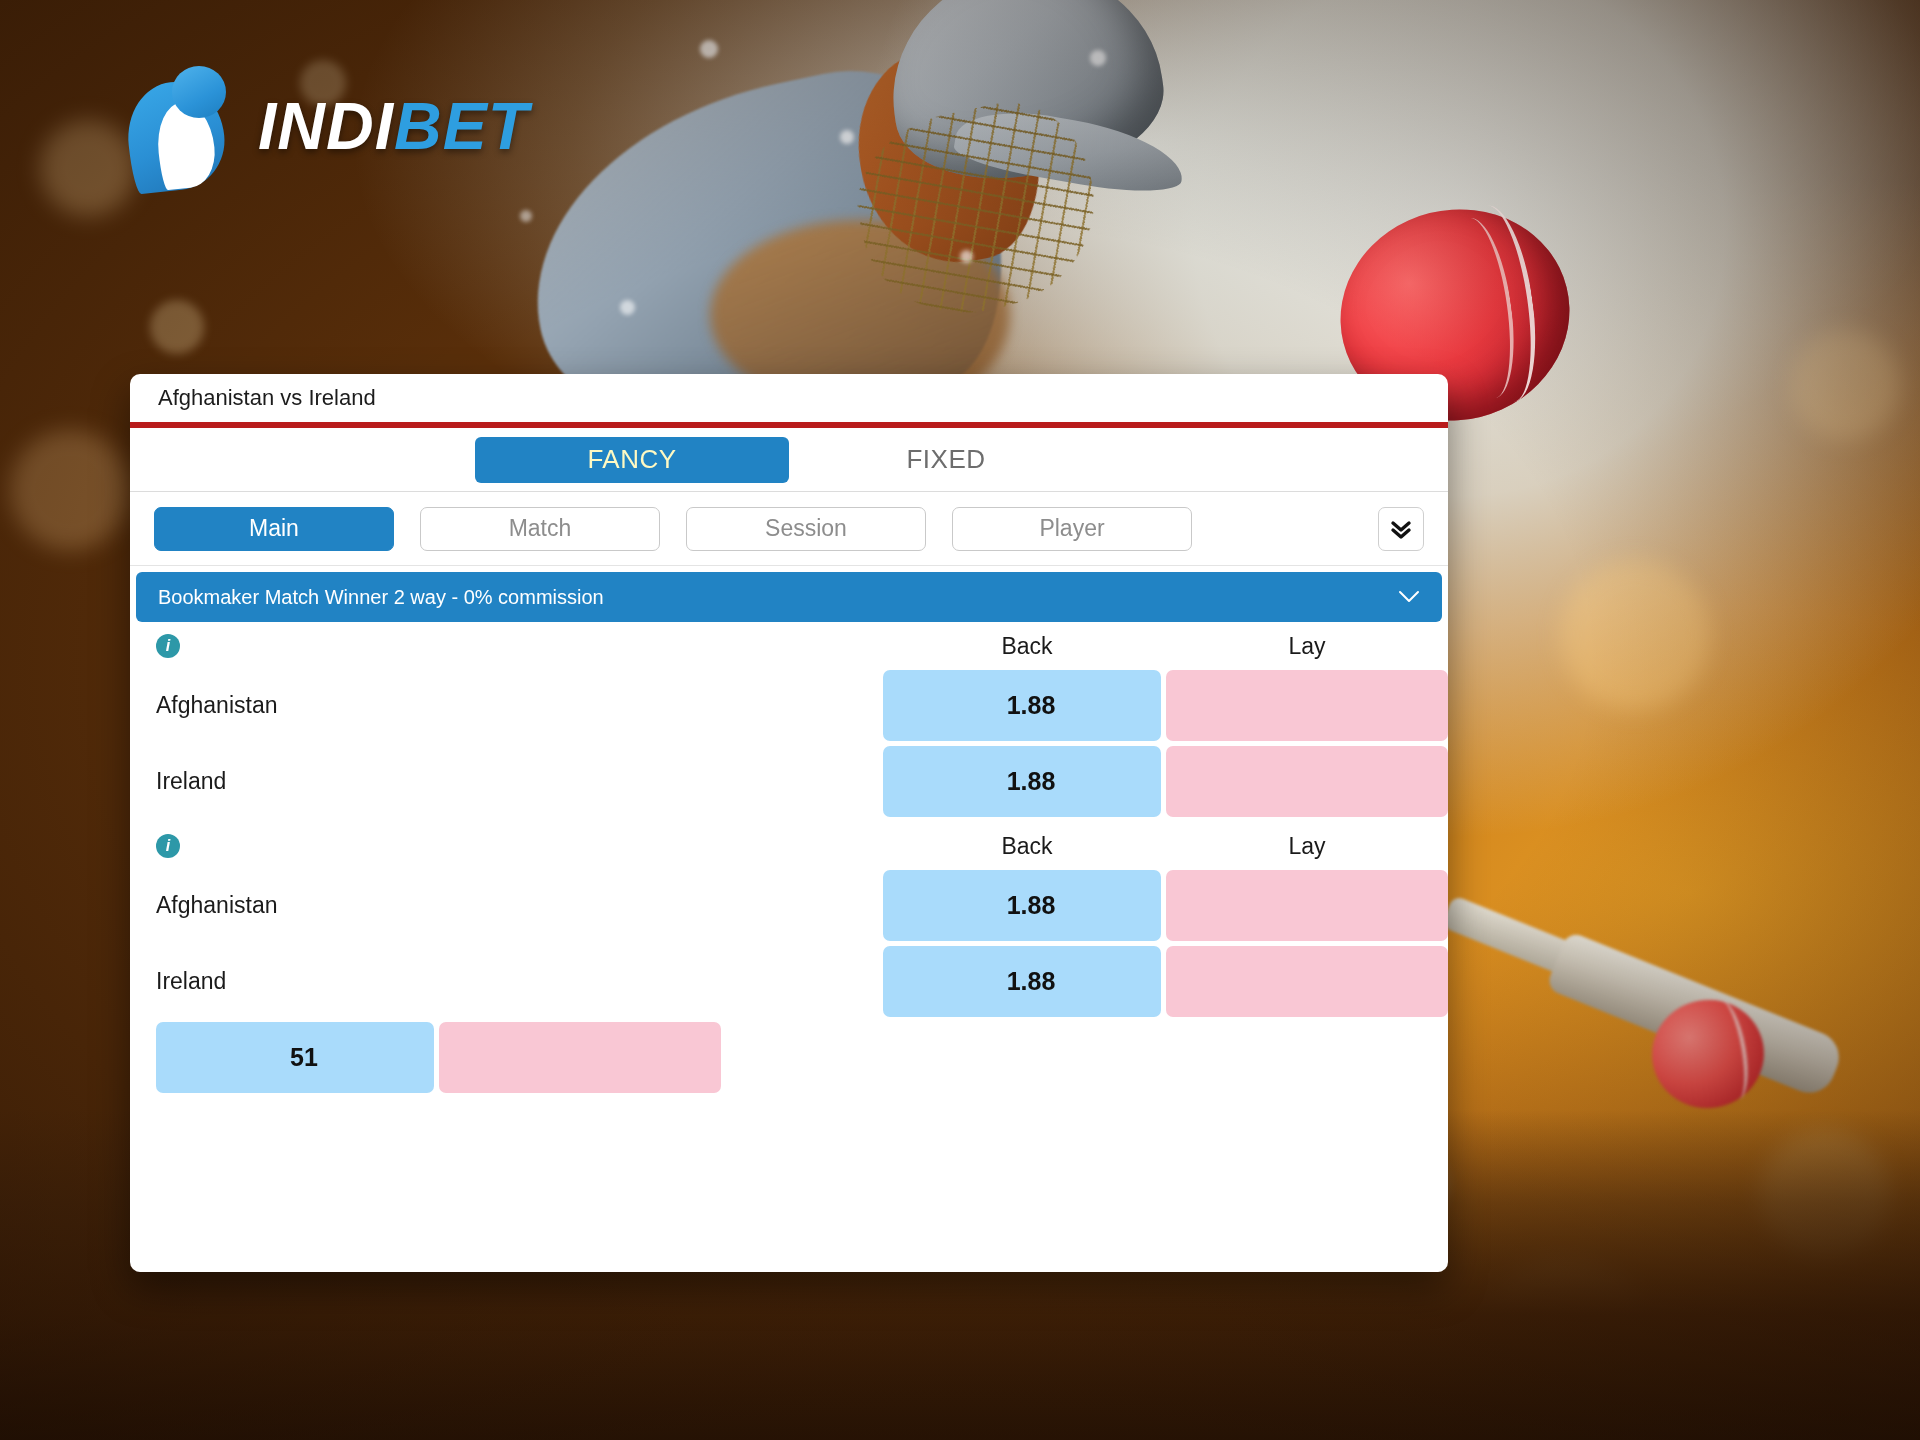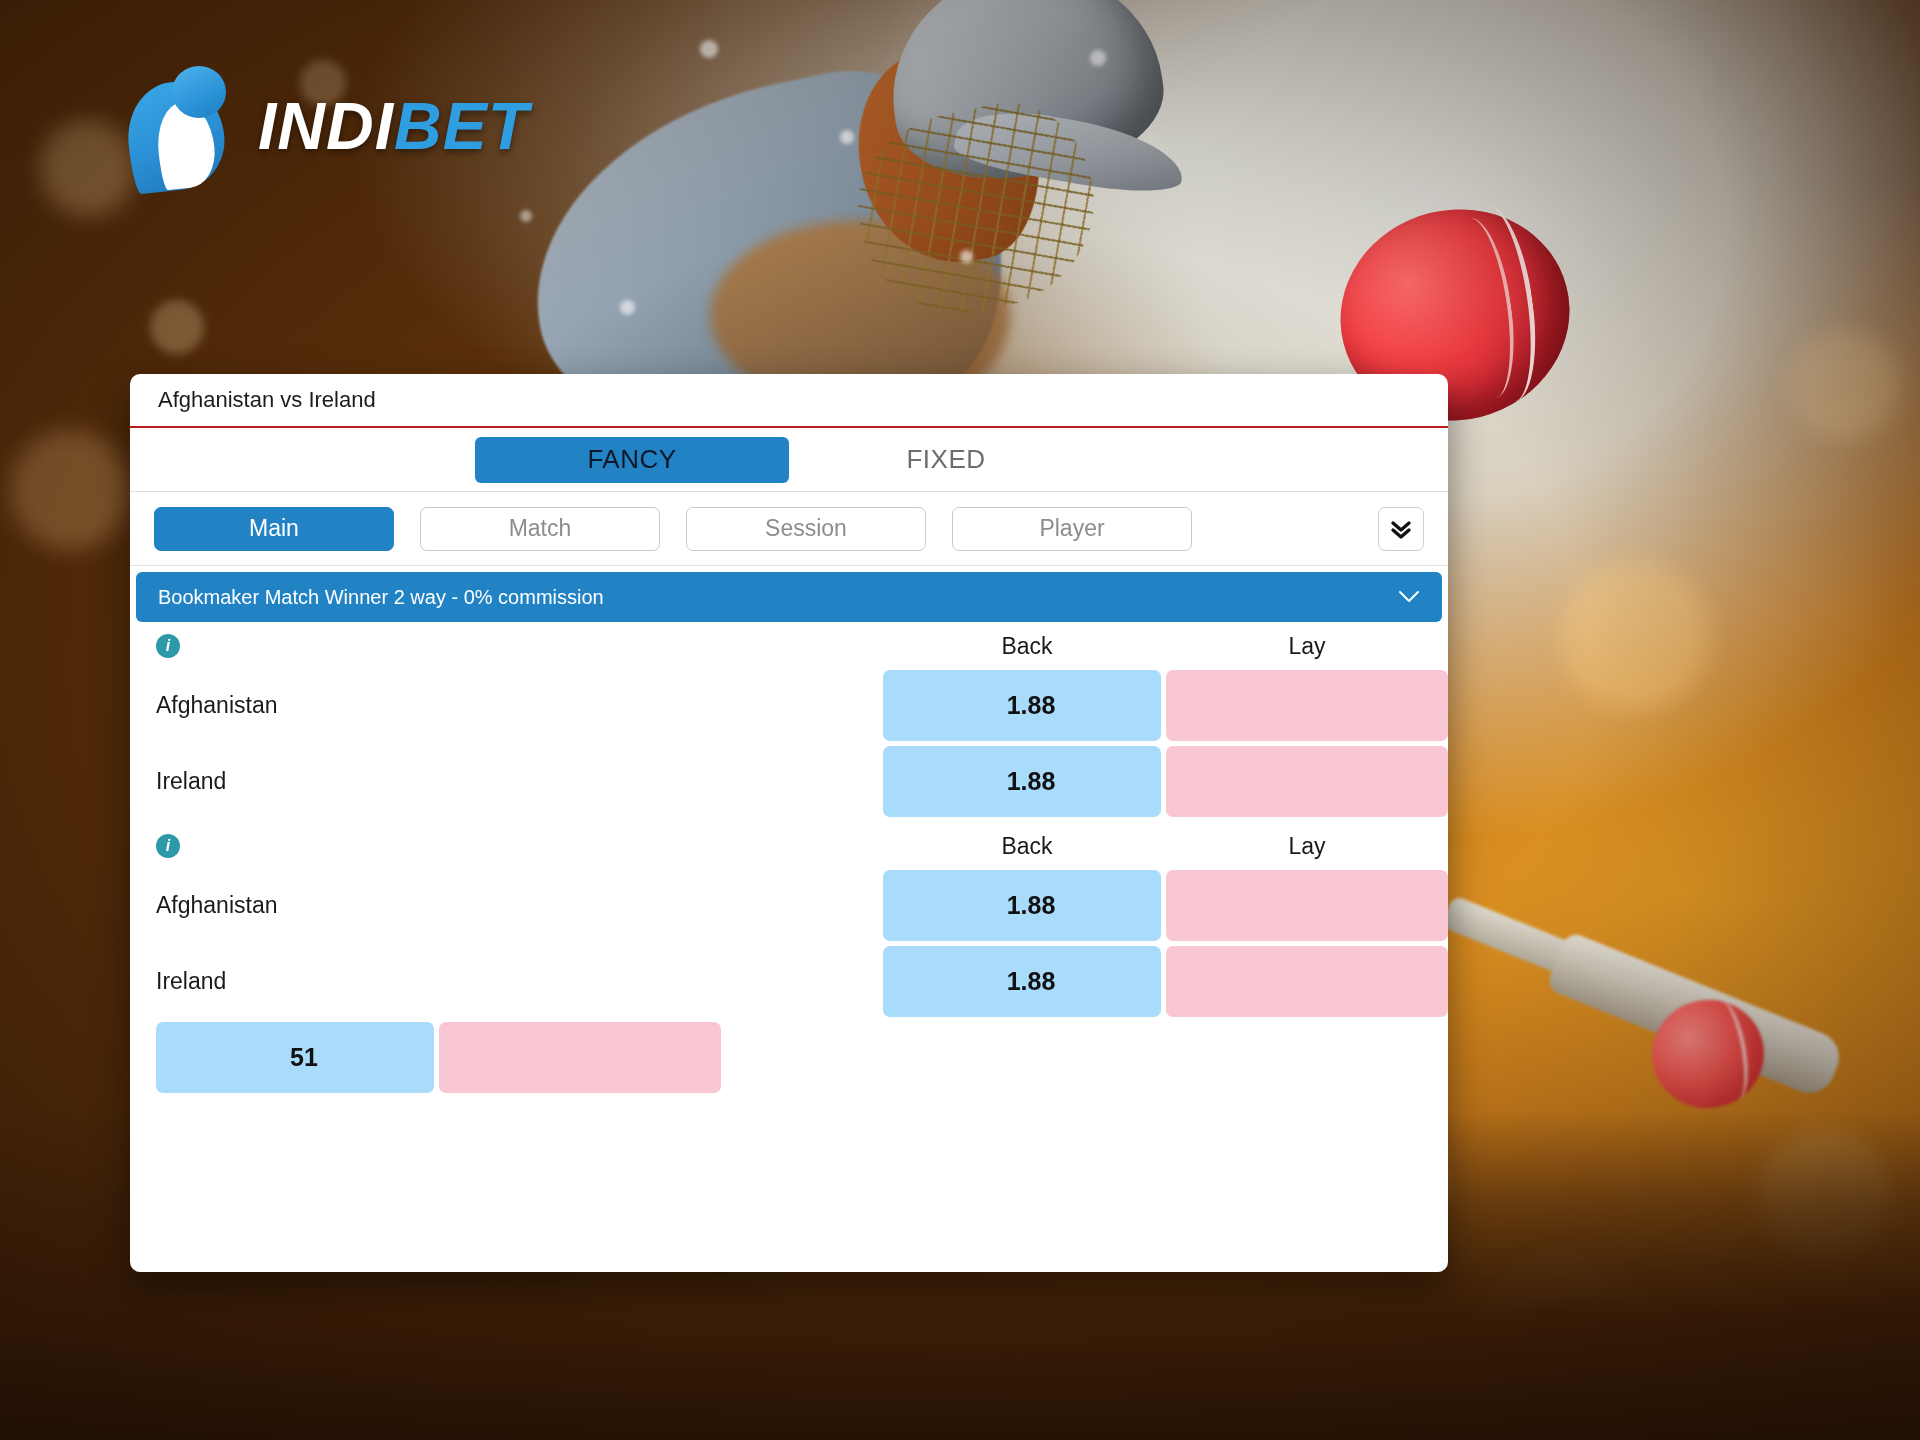--- a/index.html
+++ b/index.html
@@ -177,40 +177,40 @@
     display: flex;
     flex-direction: column;
   }
 
   .card-title {
     height: 54px;
     display: flex; align-items: center;
     padding: 8px 28px;
     font-size: 22px;
     color: #1c1c1c;
-    border-bottom: 2px solid #b91c1c;
+    border-bottom: 6px solid #b91c1c;
   }
 
   
   .tabbar {
     height: 64px;
     display: flex; align-items: center; justify-content: center;
     gap: 0px;
     border-bottom: 1px solid #dcdcdc;
   }
   .tab {
     min-width: 314px; height: 46px;
     display: flex; align-items: center; justify-content: center;
     font-size: 26px; letter-spacing: 0.5px;
     color: #6d6d6d;
     border-radius: 6px;
     cursor: pointer;
     user-select: none;
   }
-  .tab.active { background: #2183c4; color: #0f172a; }
+  .tab.active { background: #2183c4; color: #fef9c3; }
 
   
   .chiprow {
     height: 74px;
     display: flex; align-items: center;
     padding: 0 24px;
     gap: 26px;
     border-bottom: 1px solid #e4e4e4;
   }
   .chip {

